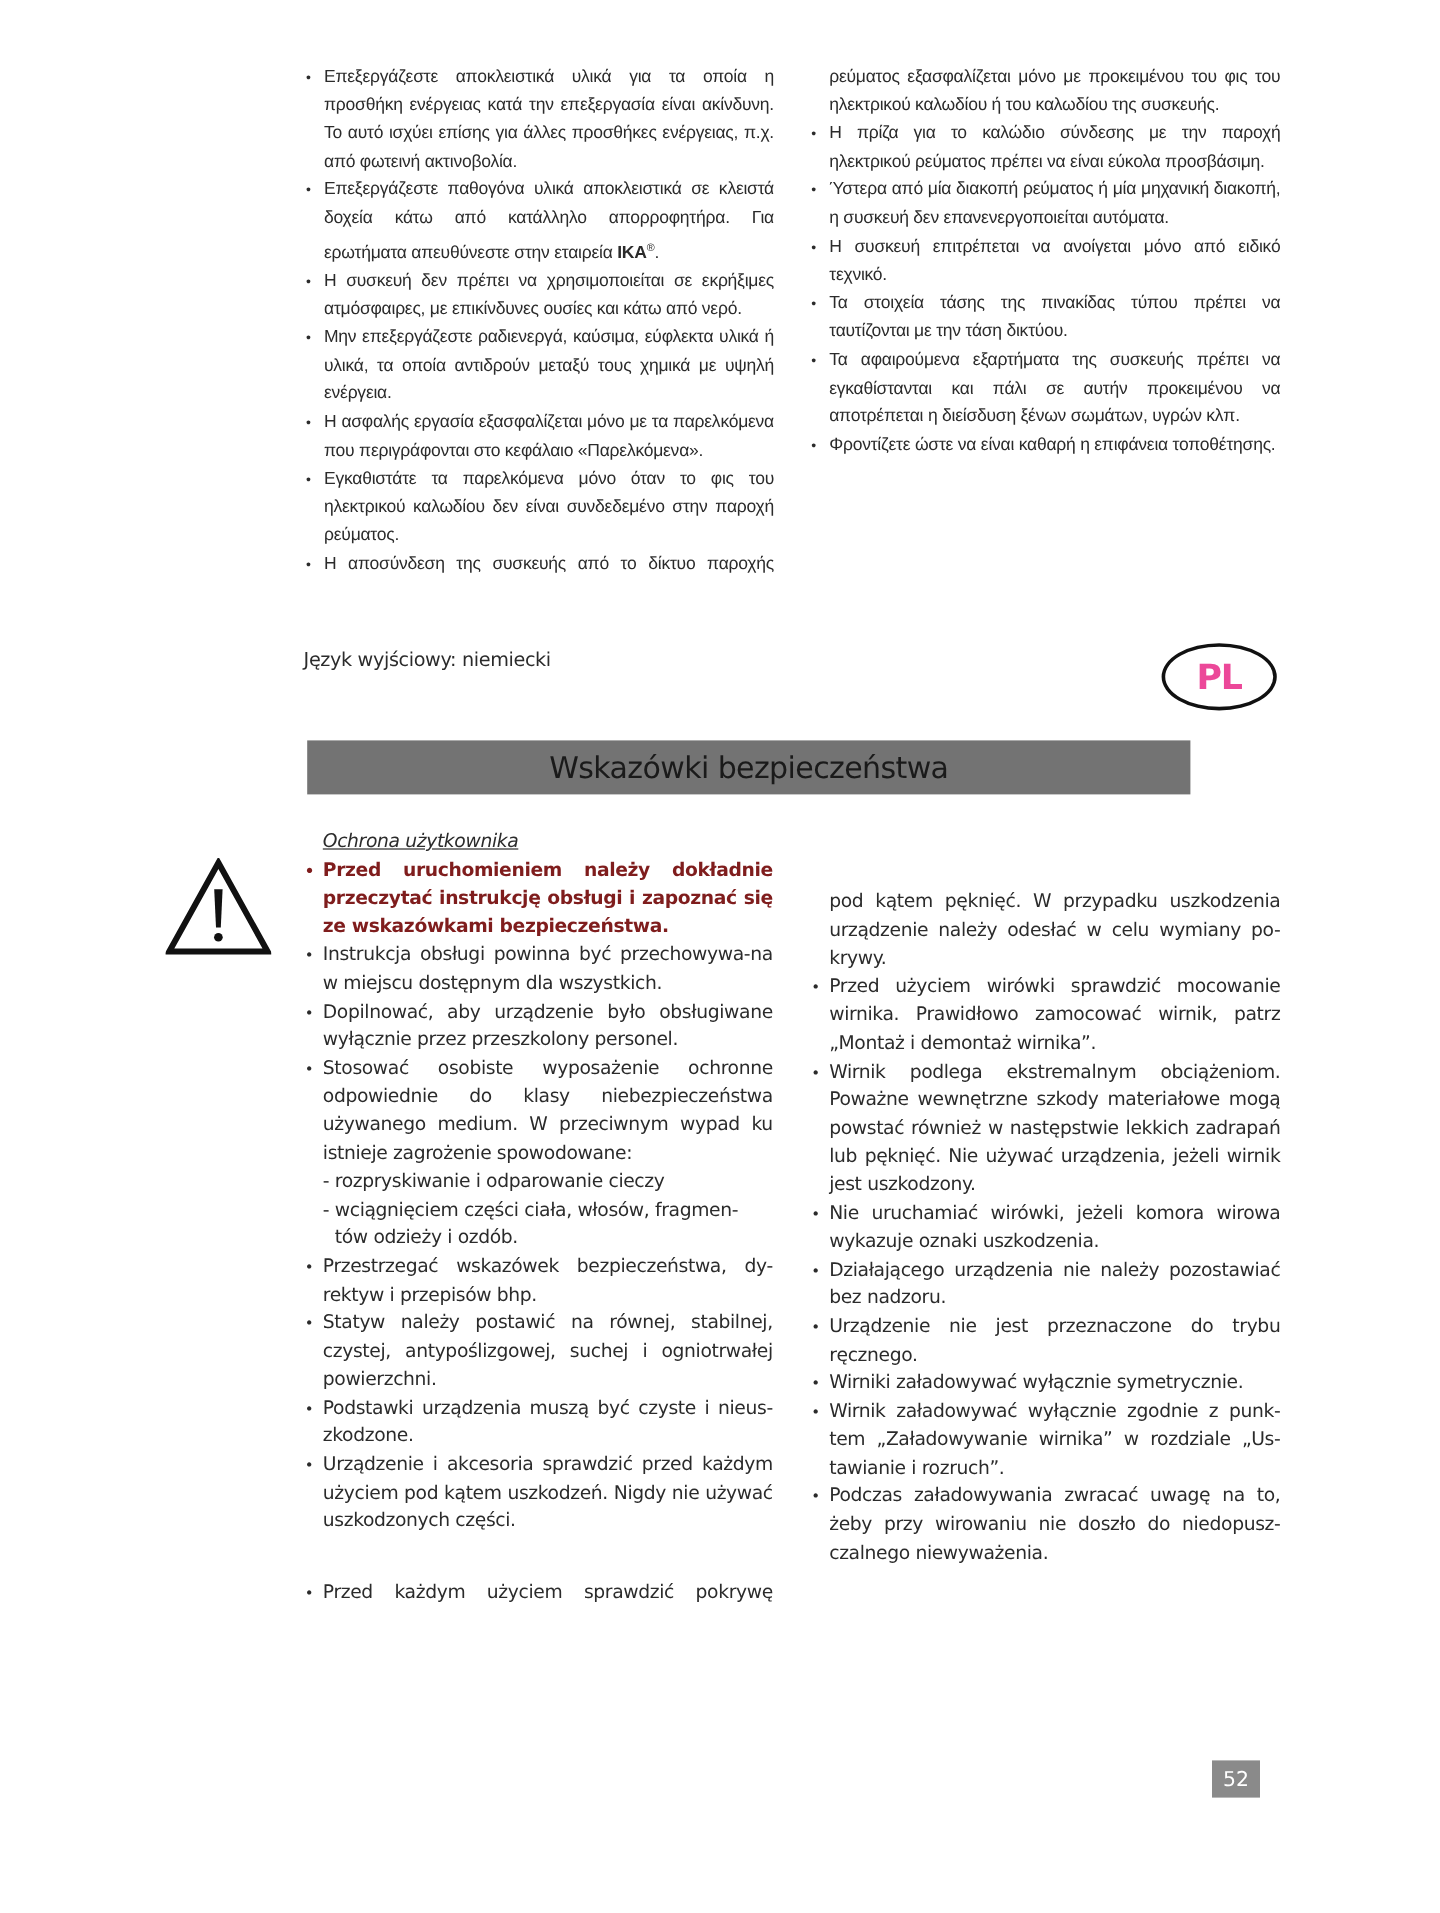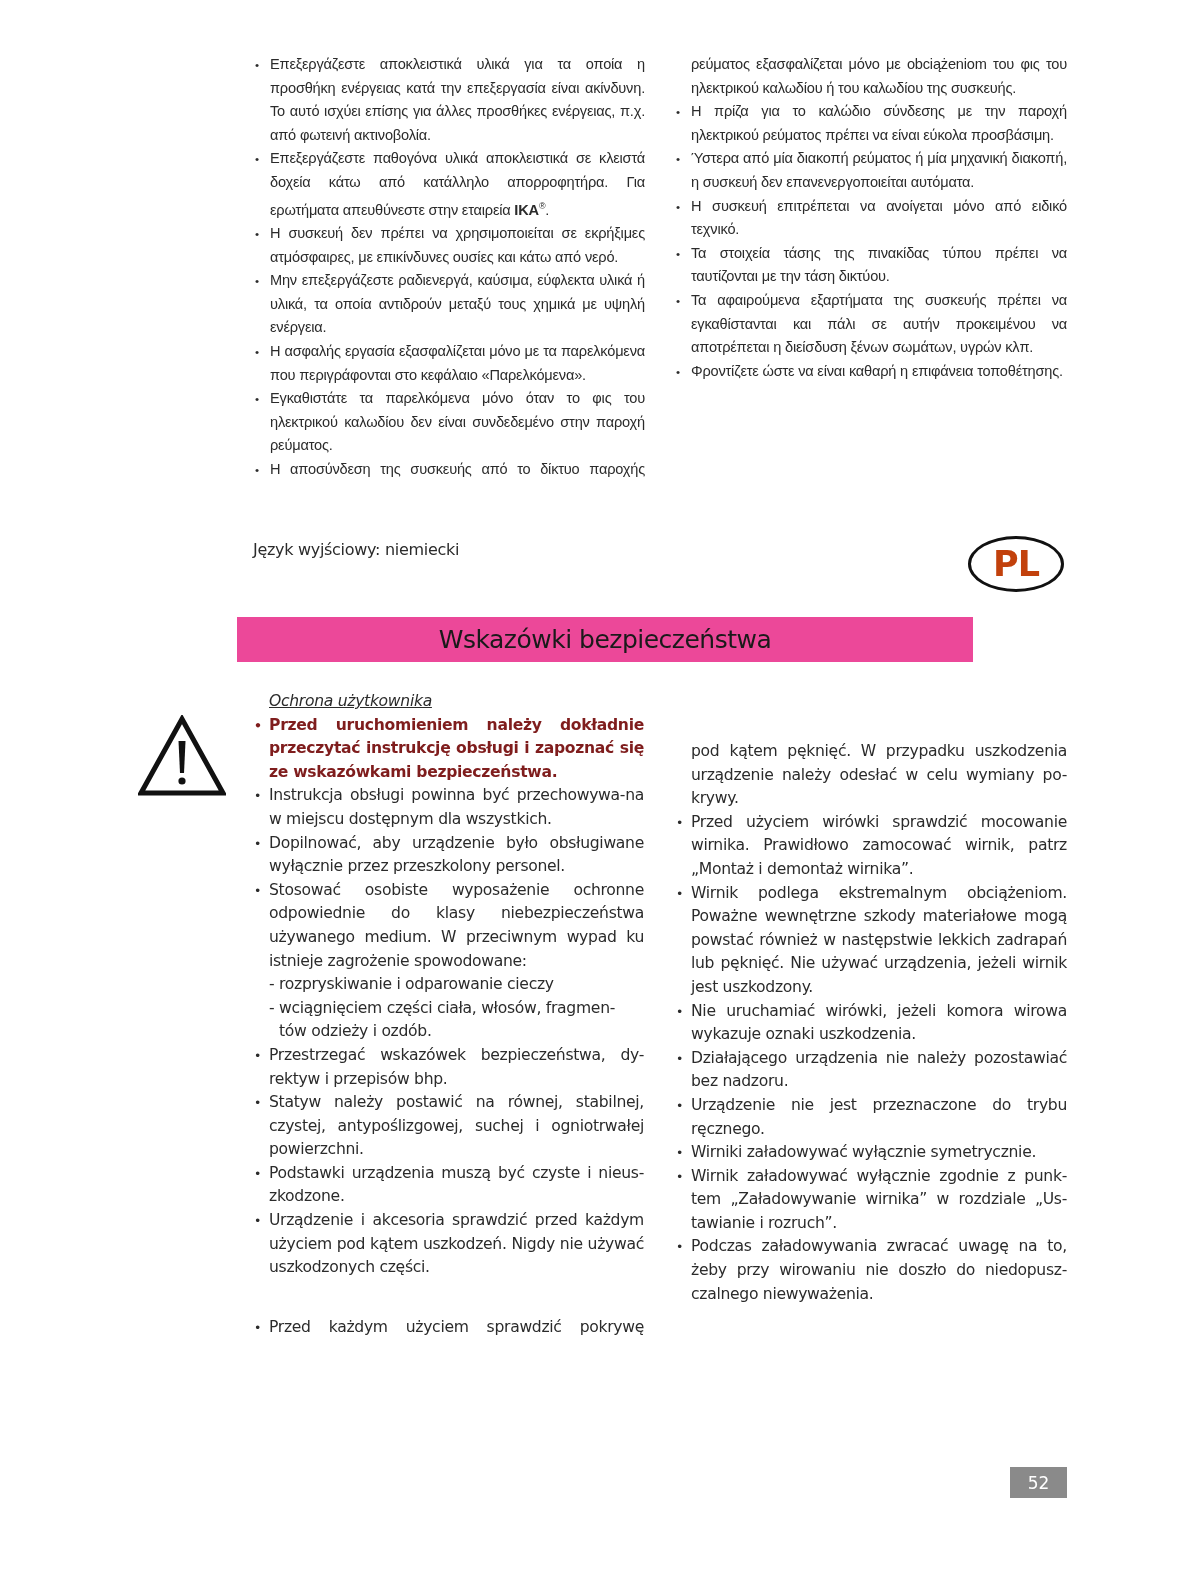--- a/index.html
+++ b/index.html
@@ -19,51 +19,51 @@
 
   .sub-heading { text-decoration: underline; font-style: italic; }
   .bold { font-weight: bold; color: #7f1d1d; }
 
   #gr-left { left: 253px; top: 53px; width: 392px; }
   #gr-right { left: 674px; top: 53px; width: 393px; }
   #gr-right .sub-heading { margin-top: 48px; display: block; padding-left: 17px; }
 
   #lang-line { position: absolute; left: 253px; top: 540px; font-family: "DejaVu Sans", sans-serif; font-size: 16px; color: #2b2b2b; letter-spacing: -0.3px; }
 
-  #country-badge { position: absolute; left: 968px; top: 536px; width: 96px; height: 56px; border: 3px solid #111; border-radius: 50%; box-sizing: border-box; display: flex; align-items: center; justify-content: center; font-family: "DejaVu Sans", sans-serif; font-weight: bold; font-size: 35px; color: #c2410c; letter-spacing: -1px; }
+  #country-badge { position: absolute; left: 968px; top: 536px; width: 96px; height: 56px; border: 3px solid #111; border-radius: 50%; box-sizing: border-box; display: flex; align-items: center; justify-content: center; font-family: "DejaVu Sans", sans-serif; font-weight: bold; font-size: 29px; color: #ec4899; letter-spacing: -1px; }
 
-  #section-bar { position: absolute; left: 237px; top: 617px; width: 736px; height: 45px; background: #ec4899; display: flex; align-items: center; justify-content: center; }
+  #section-bar { position: absolute; left: 256px; top: 617px; width: 736px; height: 45px; background: #737373; display: flex; align-items: center; justify-content: center; }
   #section-title { font-family: "DejaVu Sans", sans-serif; font-size: 25px; color: #1a1a1a; letter-spacing: -0.5px; }
 
   #warning-icon { position: absolute; left: 138px; top: 715px; width: 88px; height: 82px; }
 
   #pl-left { left: 252px; top: 690px; width: 392px; }
   #pl-left .sub-heading { display: block; padding-left: 17px; }
   #pl-right { left: 674px; top: 740px; width: 393px; }
 
-  #page-number { position: absolute; left: 1010px; top: 1467px; width: 57px; height: 31px; background: #8a8a8a; color: #ffffff; font-family: "DejaVu Sans", sans-serif; font-size: 17px; display: flex; align-items: center; justify-content: center; }
+  #page-number { position: absolute; left: 1010px; top: 1467px; width: 40px; height: 31px; background: #8a8a8a; color: #ffffff; font-family: "DejaVu Sans", sans-serif; font-size: 17px; display: flex; align-items: center; justify-content: center; }
 </style>
 </head>
 <body>
 
 <div id="gr-left" class="col gr">
   <ul class="bl">
     <li>Επεξεργάζεστε αποκλειστικά υλικά για τα οποία η προσθήκη ενέργειας κατά την επεξεργασία είναι ακίνδυνη. Το αυτό ισχύει επίσης για άλλες προσθήκες ενέργειας, π.χ. από φωτεινή ακτινοβολία.</li>
     <li><span>Επεξεργάζεστε παθογόνα υλικά αποκλειστικά σε κλειστά δοχεία κάτω από κατάλληλο απορροφητήρα. Για ερωτήματα απευθύνεστε στην εταιρεία </span><b>IKA</b><sup style="font-size:9px">®</sup><span>.</span></li>
     <li>Η συσκευή δεν πρέπει να χρησιμοποιείται σε εκρήξιμες ατμόσφαιρες, με επικίνδυνες ουσίες και κάτω από νερό.</li>
     <li>Μην επεξεργάζεστε ραδιενεργά, καύσιμα, εύφλεκτα υλικά ή υλικά, τα οποία αντιδρούν μεταξύ τους χημικά με υψηλή ενέργεια.</li>
     <li>Η ασφαλής εργασία εξασφαλίζεται μόνο με τα παρελκόμενα που περιγράφονται στο κεφάλαιο «Παρελκόμενα».</li>
     <li>Εγκαθιστάτε τα παρελκόμενα μόνο όταν το φις του ηλεκτρικού καλωδίου δεν είναι συνδεδεμένο στην παροχή ρεύματος.</li>
     <li style="text-align:justify;text-align-last:justify;">Η αποσύνδεση της συσκευής από το δίκτυο παροχής</li>
   </ul>
 </div>
 
 <div id="gr-right" class="col gr">
   <ul class="bl">
-    <li class="cont">ρεύματος εξασφαλίζεται μόνο με obciążeniom του φις του ηλεκτρικού καλωδίου ή του καλωδίου της συσκευής.</li>
+    <li class="cont">ρεύματος εξασφαλίζεται μόνο με προκειμένου του φις του ηλεκτρικού καλωδίου ή του καλωδίου της συσκευής.</li>
     <li>Η πρίζα για το καλώδιο σύνδεσης με την παροχή ηλεκτρικού ρεύματος πρέπει να είναι εύκολα προσβάσιμη.</li>
     <li>Ύστερα από μία διακοπή ρεύματος ή μία μηχανική διακοπή, η συσκευή δεν επανενεργοποιείται αυτόματα.</li>
   </ul>
   <ul class="bl">
     <li>Η συσκευή επιτρέπεται να ανοίγεται μόνο από ειδικό τεχνικό.</li>
     <li>Τα στοιχεία τάσης της πινακίδας τύπου πρέπει να ταυτίζονται με την τάση δικτύου.</li>
     <li>Τα αφαιρούμενα εξαρτήματα της συσκευής πρέπει να εγκαθίστανται και πάλι σε αυτήν προκειμένου να αποτρέπεται η διείσδυση ξένων σωμάτων, υγρών κλπ.</li>
     <li>Φροντίζετε ώστε να είναι καθαρή η επιφάνεια τοποθέτησης.</li>
   </ul>
 </div>

